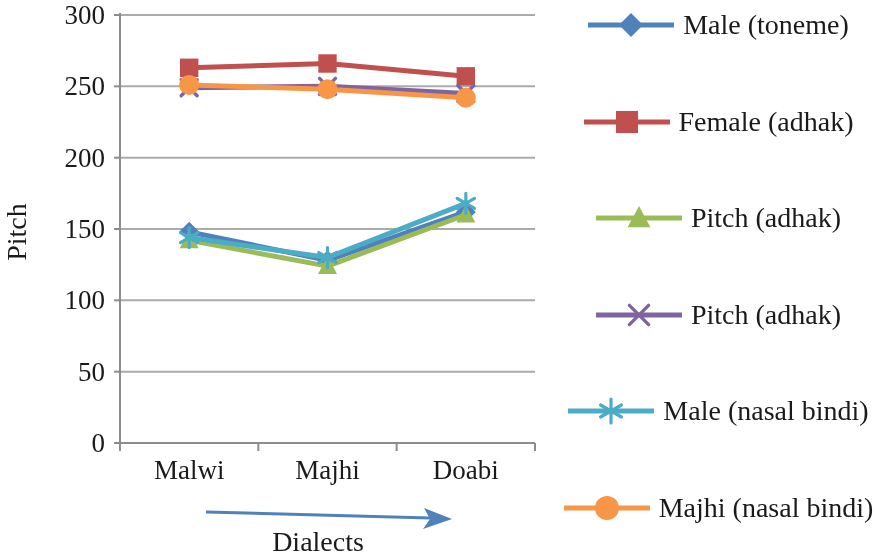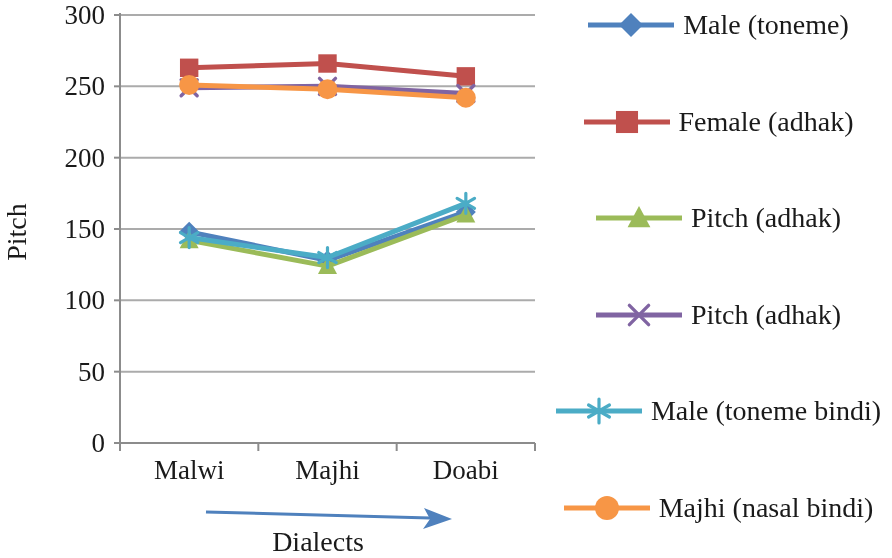--- a/index.html
+++ b/index.html
@@ -182,21 +182,21 @@
       </svg>
       <span class="legend-label">Pitch (adhak)</span>
     </div>
     <div class="legend-item">
       <svg width="90" height="36" viewBox="0 0 90 36">
         <line x1="2" y1="18" x2="88" y2="18" stroke="#4bacc6" stroke-width="5"></line>
         <g>
           <path d="M45 6 L45 30 M34.56 12 L55.44 24 M34.56 24 L55.44 12" stroke="#4bacc6" stroke-width="3.2" fill="none" stroke-linecap="round"></path>
         </g>
       </svg>
-      <span class="legend-label">Male (toneme bindi)</span>
+      <span class="legend-label">Male (nasal bindi)</span>
     </div>
     <div class="legend-item">
       <svg width="90" height="36" viewBox="0 0 90 36">
         <line x1="2" y1="18" x2="88" y2="18" stroke="#f79646" stroke-width="5"></line>
         <g>
           <circle cx="45" cy="18" r="12" fill="#f79646"></circle>
         </g>
       </svg>
       <span class="legend-label">Majhi (nasal bindi)</span>
     </div>

